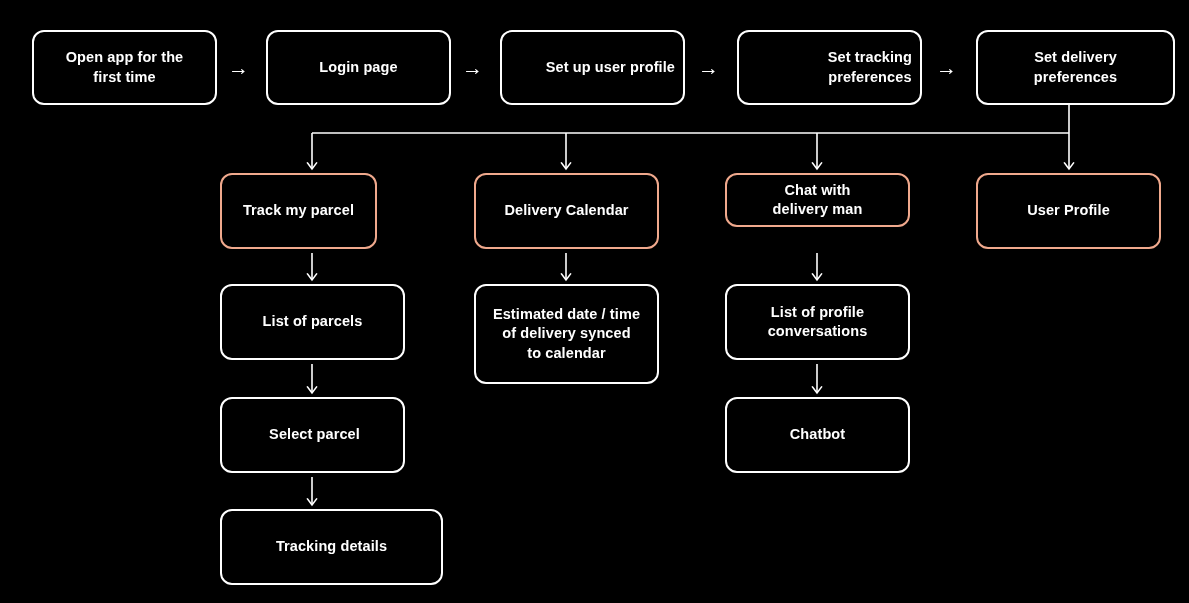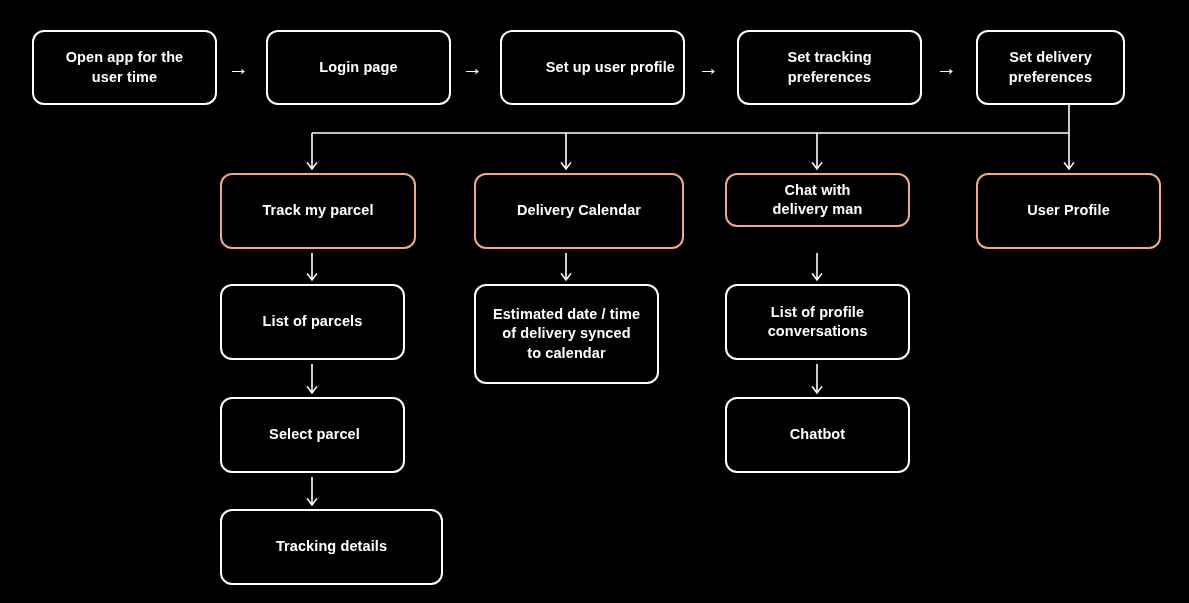--- a/index.html
+++ b/index.html
@@ -81,40 +81,40 @@
       <path d="M 307.5 387 L 312 393 L 316.5 387" fill="none" stroke="#ffffff" stroke-width="1.6" stroke-linecap="square"></path>
       <line x1="817" y1="364" x2="817" y2="393" stroke="#ffffff" stroke-width="1.6"></line>
       <path d="M 812.5 387 L 817 393 L 821.5 387" fill="none" stroke="#ffffff" stroke-width="1.6" stroke-linecap="square"></path>
       <line x1="312" y1="477" x2="312" y2="505" stroke="#ffffff" stroke-width="1.6"></line>
       <path d="M 307.5 499 L 312 505 L 316.5 499" fill="none" stroke="#ffffff" stroke-width="1.6" stroke-linecap="square"></path>
     </svg>
 
   <div id="nodes-layer">
       <div class="node" style="left: 32px; top: 30px; width: 185px; height: 75px;">
         <span class="label">Open app for the
-user time</span>
+first time</span>
       </div>
       <div class="node" style="left: 266px; top: 30px; width: 185px; height: 75px;">
         <span class="label">Login page</span>
       </div>
       <div class="node" style="left: 500px; top: 30px; width: 185px; height: 75px; justify-content: flex-end;">
         <span class="label">Set up user profile</span>
       </div>
-      <div class="node" style="left: 737px; top: 30px; width: 185px; height: 75px;">
+      <div class="node" style="left: 737px; top: 30px; width: 185px; height: 75px; justify-content: flex-end;">
         <span class="label">Set tracking
 preferences</span>
       </div>
-      <div class="node" style="left: 976px; top: 30px; width: 149px; height: 75px;">
+      <div class="node" style="left: 976px; top: 30px; width: 199px; height: 75px;">
         <span class="label">Set delivery
 preferences</span>
       </div>
-      <div class="node accent" style="left: 220px; top: 173px; width: 196px; height: 76px;">
+      <div class="node accent" style="left: 220px; top: 173px; width: 157px; height: 76px;">
         <span class="label">Track my parcel</span>
       </div>
-      <div class="node accent" style="left: 474px; top: 173px; width: 210px; height: 76px;">
+      <div class="node accent" style="left: 474px; top: 173px; width: 185px; height: 76px;">
         <span class="label">Delivery Calendar</span>
       </div>
       <div class="node accent" style="left: 725px; top: 173px; width: 185px; height: 54px;">
         <span class="label">Chat with
 delivery man</span>
       </div>
       <div class="node accent" style="left: 976px; top: 173px; width: 185px; height: 76px;">
         <span class="label">User Profile</span>
       </div>
       <div class="node" style="left: 220px; top: 284px; width: 185px; height: 76px;">

